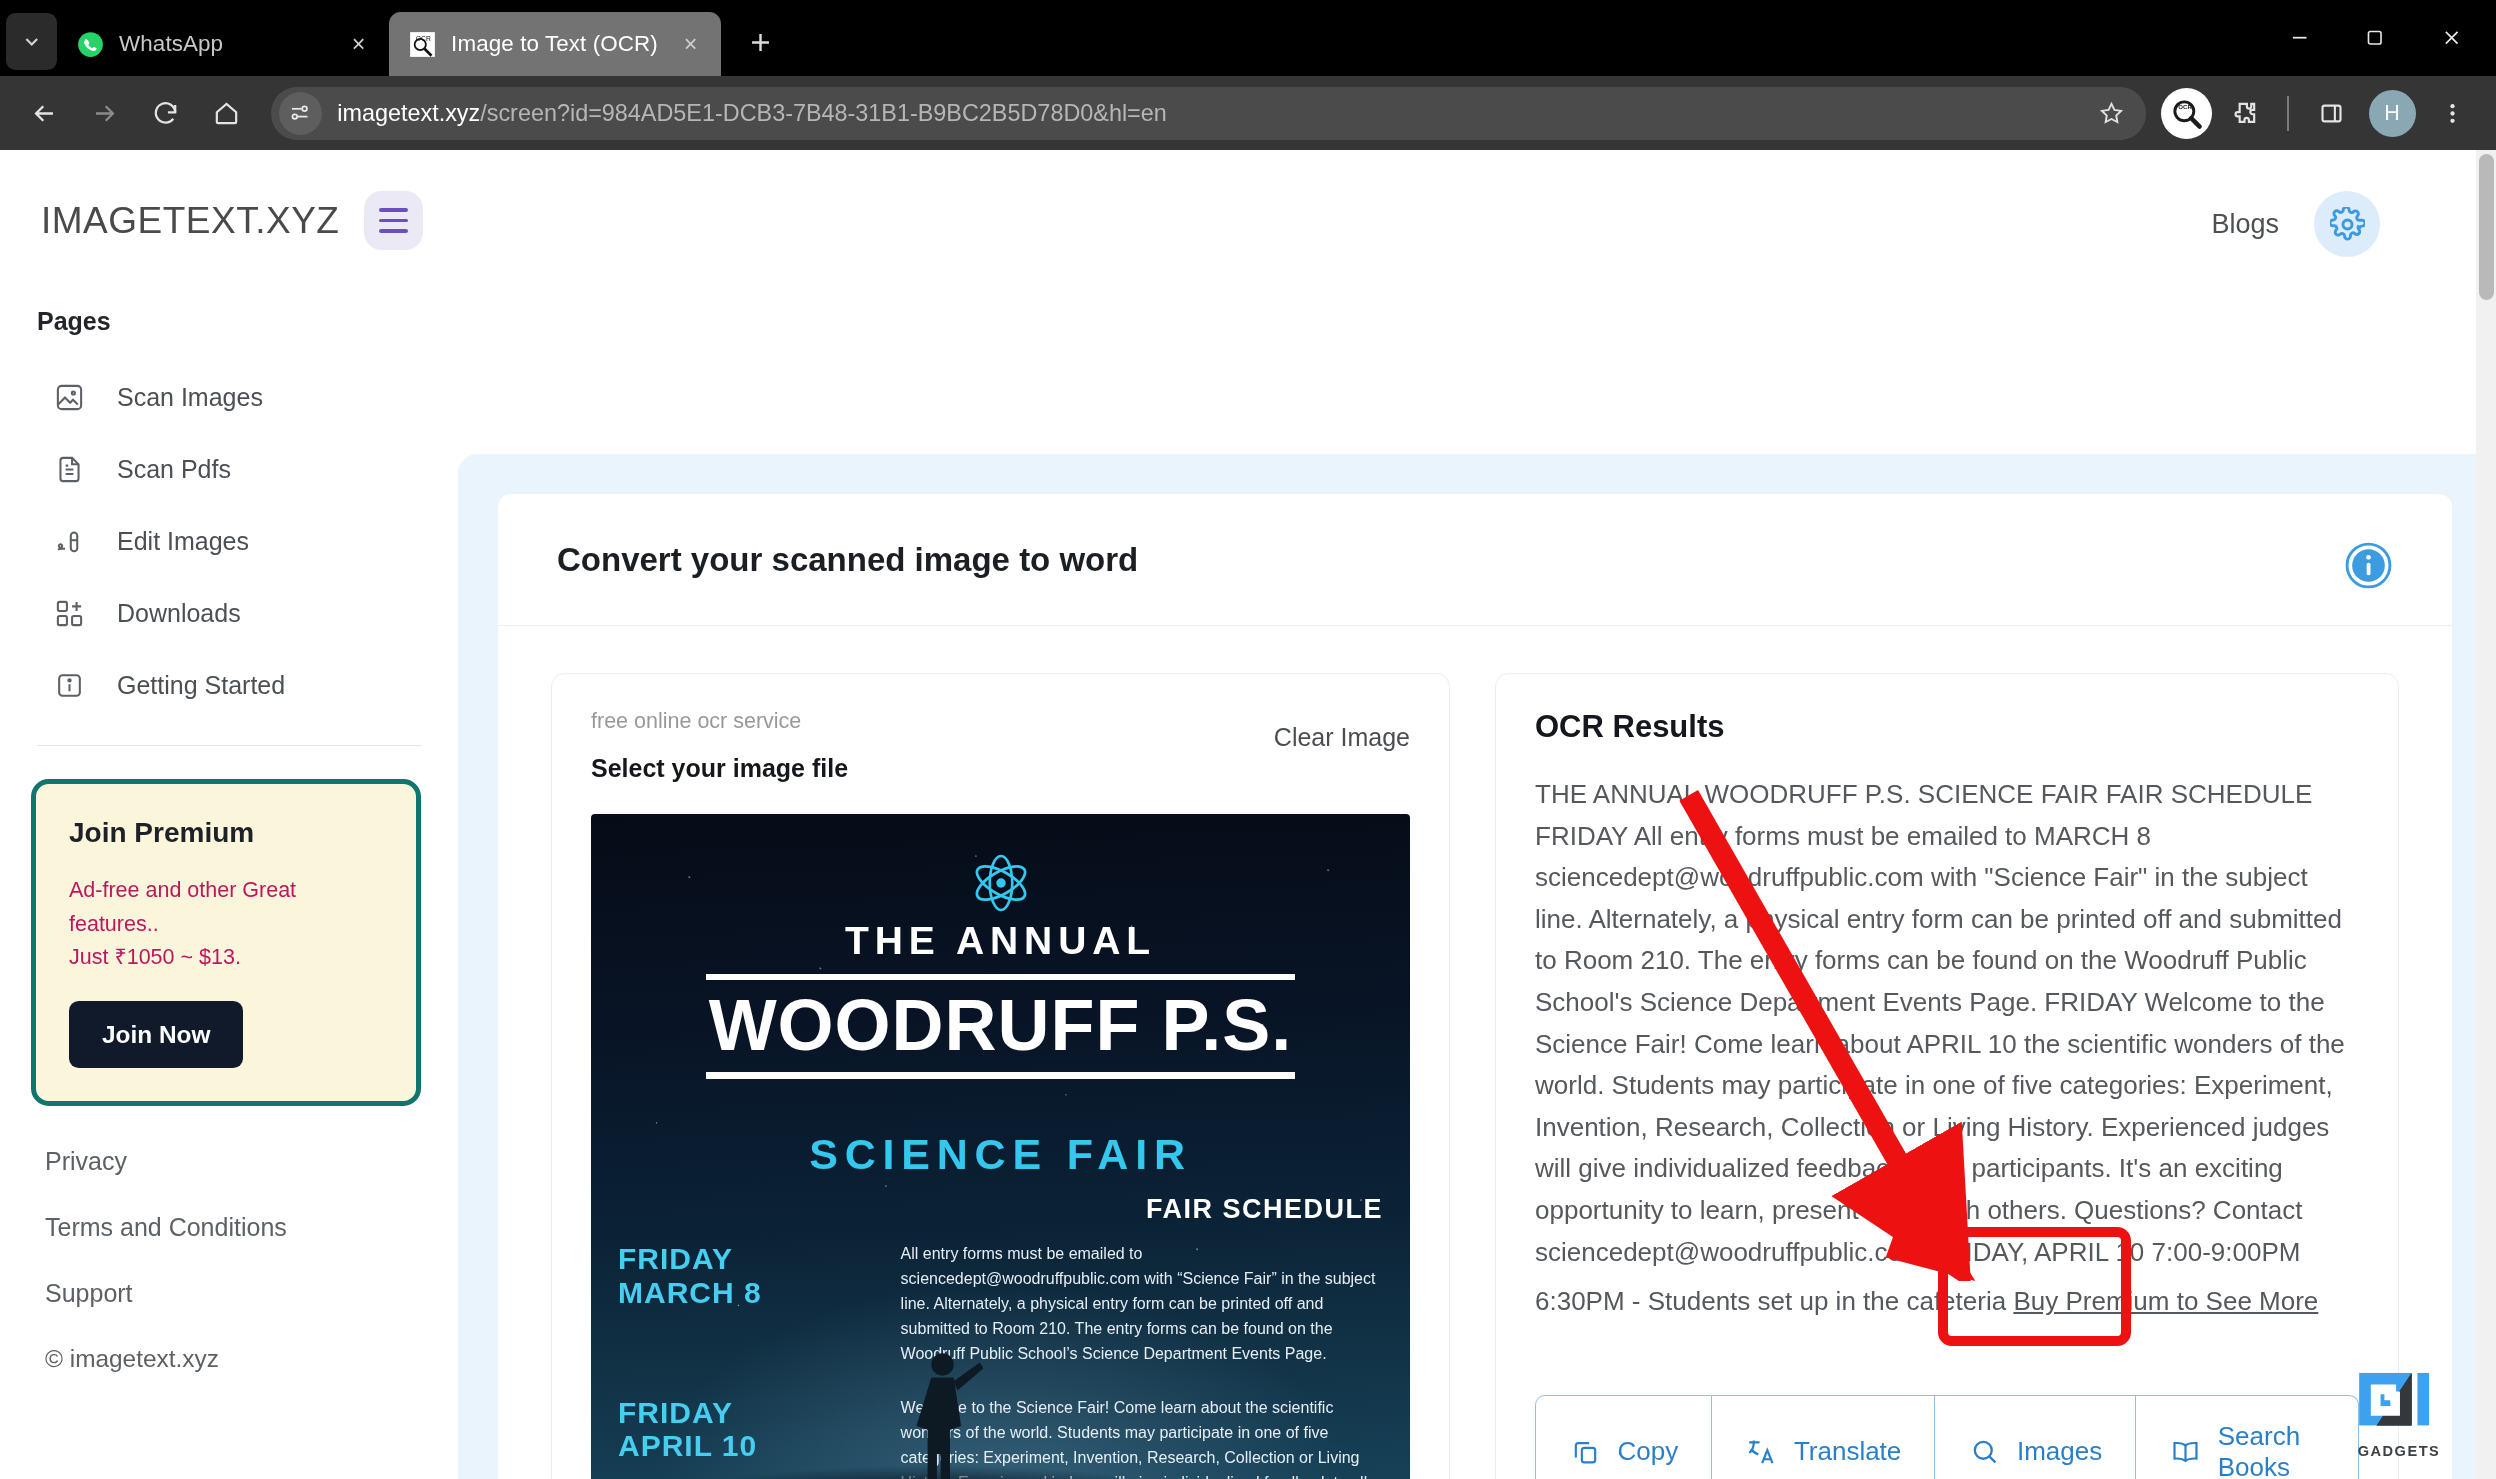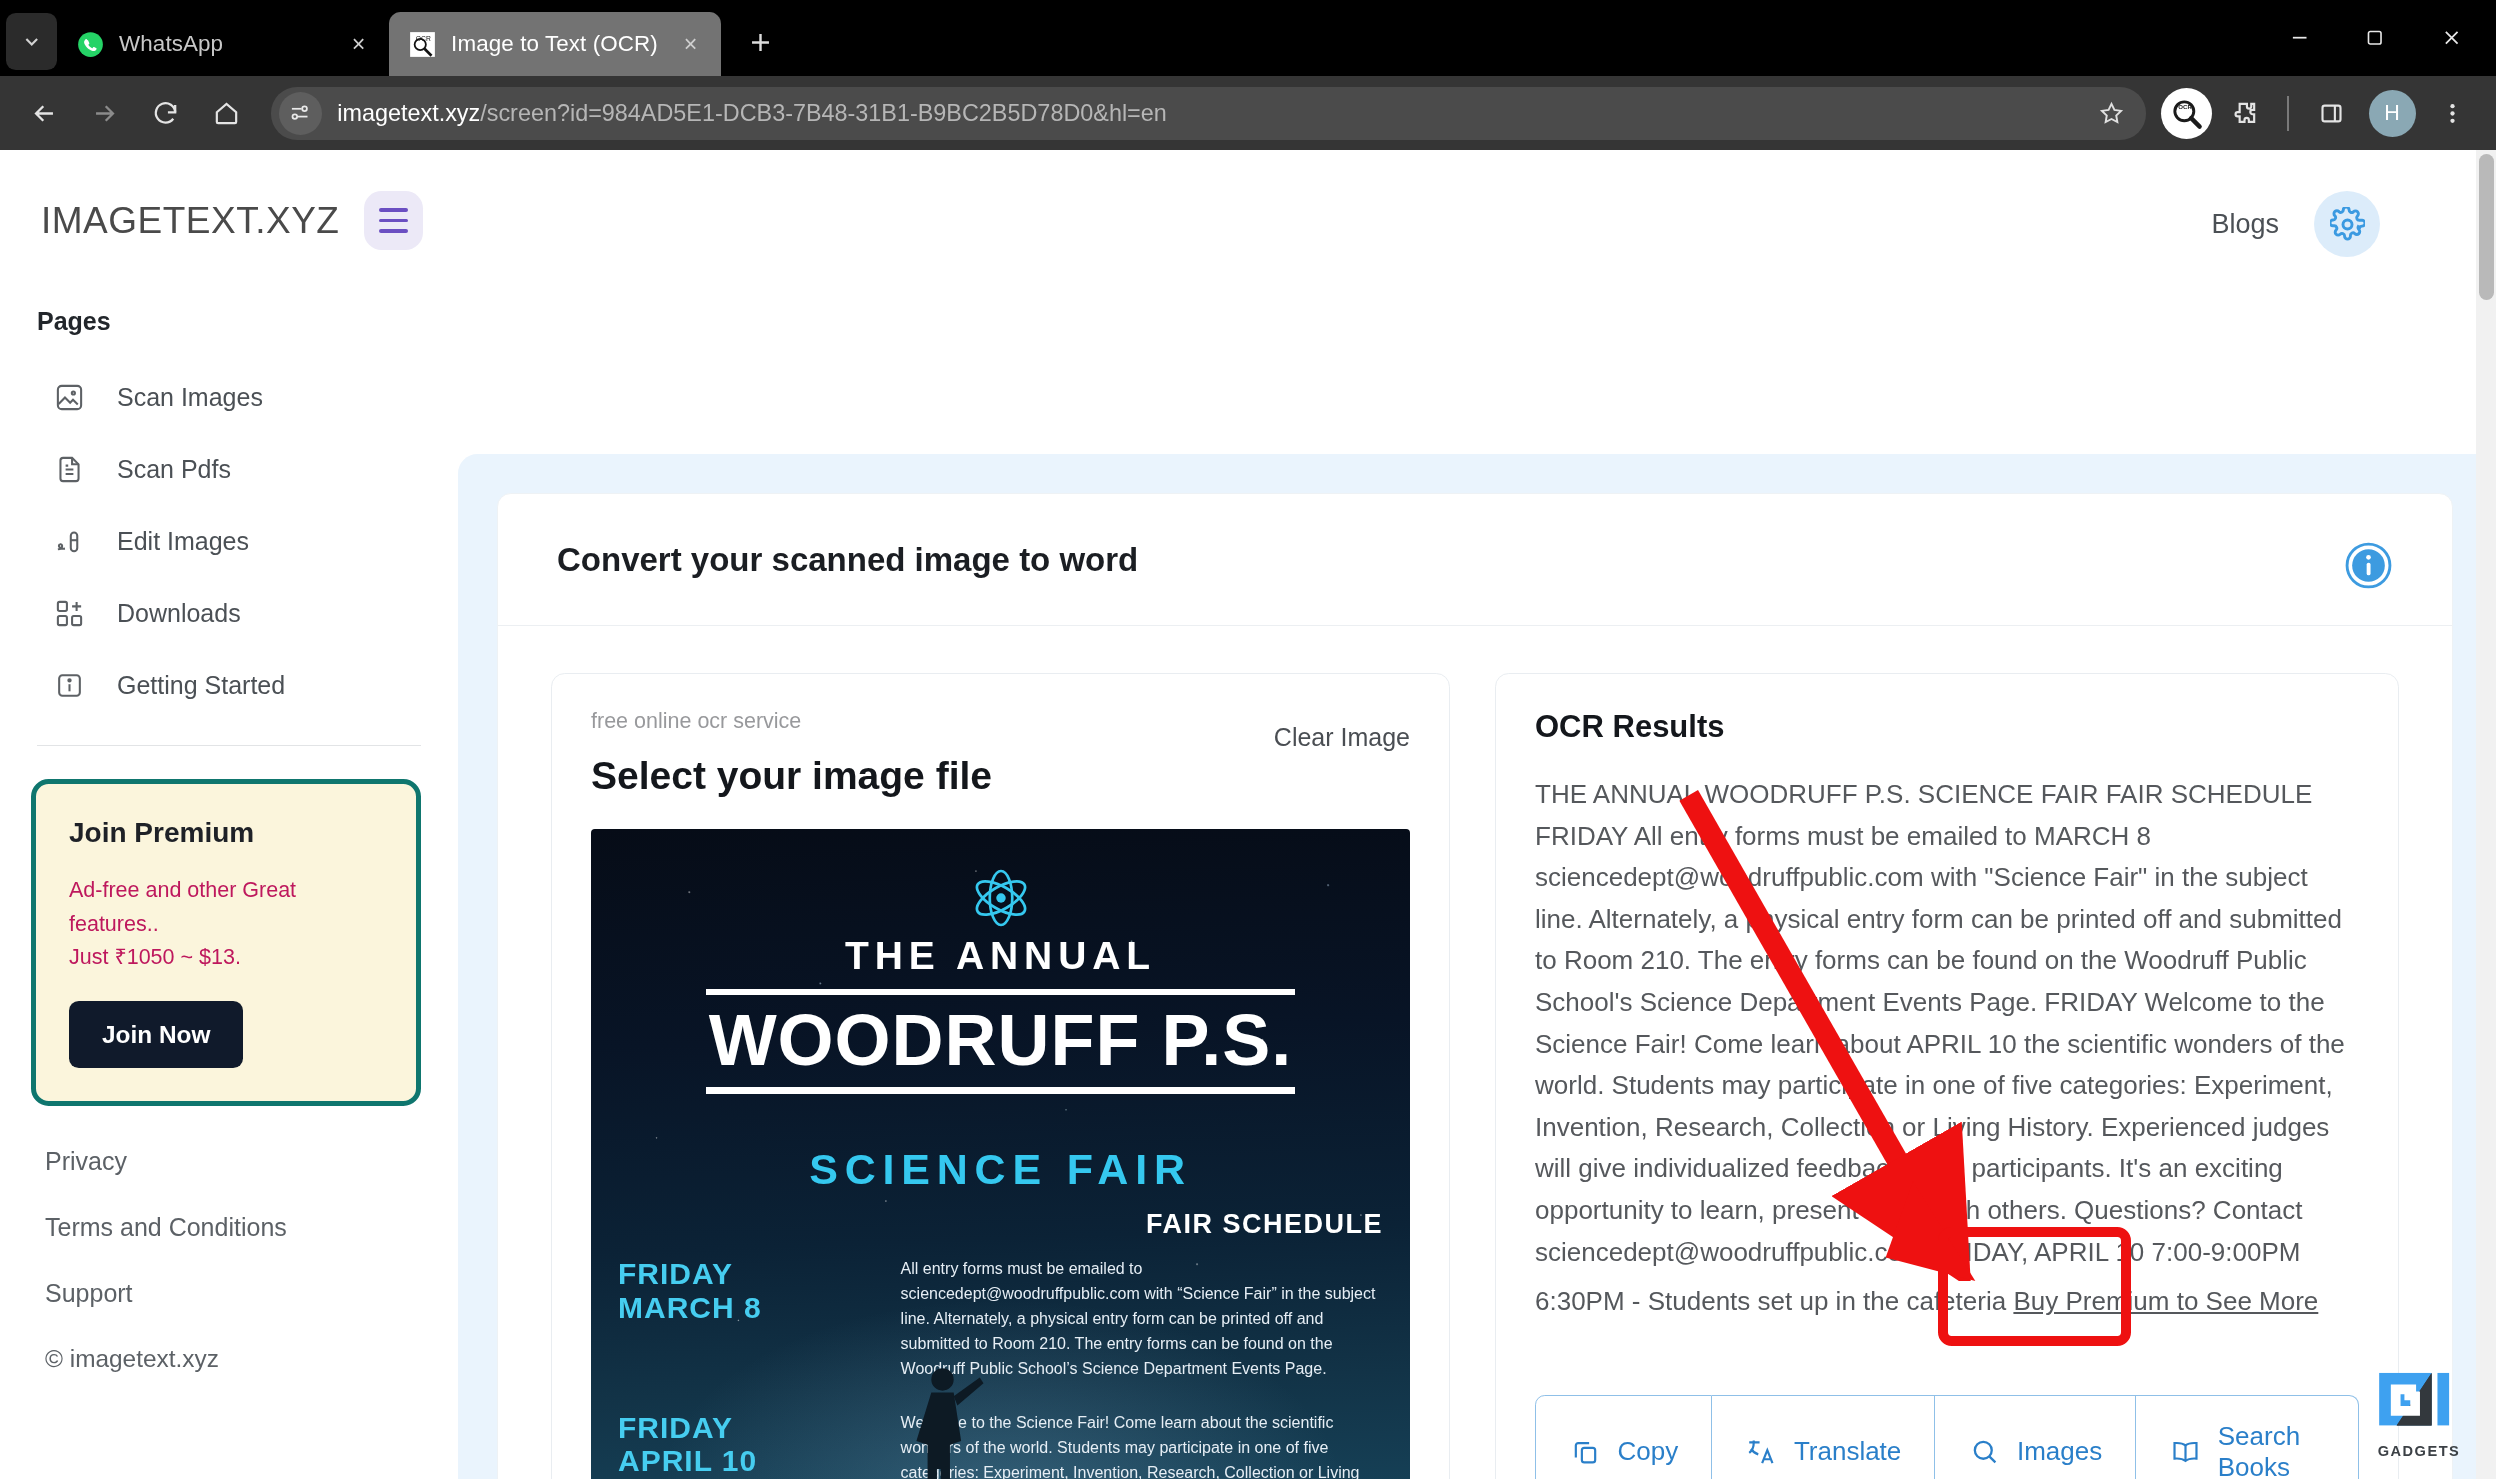--- a/index.html
+++ b/index.html
@@ -106,21 +106,21 @@
   .panels { display:flex; gap: 45px; padding: 47px 53px 0 53px; }
   .panel-left {
     flex: 0 0 899px; border:1px solid #e9edf1; border-radius: 13.7px; padding: 35px 39px 0 39px; min-height: 975px; overflow:hidden;
   }
   .panel-right {
     flex: 1 1 auto; border:1px solid #e9edf1; border-radius: 13.7px; padding: 35px 39px 39px 39px; align-self:flex-start;
   }
 
   .lp-toprow { display:flex; justify-content:space-between; align-items:flex-start; }
   .lp-eyebrow { font-size: 21.5px; color:#98999c; }
-  .lp-title { margin-top: 19.5px; font-size: 39px; font-weight:700; color:#14171c; }
+  .lp-title { margin-top: 19.5px; font-size: 25px; font-weight:700; color:#14171c; }
   .clearimg { font-size: 25px; color:#4a4e53; margin-top: 13.7px; }
 
   
   .poster {
     margin-top: 31px; width: 819px; height: 702px; border-radius: 3.9px; position:relative; overflow:hidden;
     background:
       radial-gradient(ellipse 60% 40% at 50% 95%, rgba(120,170,200,.30), rgba(0,0,0,0) 70%),
       linear-gradient(178deg, #060c17 0%, #081426 30%, #0b2236 58%, #123347 78%, #17455c 100%);
   }
   .poster .stars { position:absolute; inset:0; opacity:.55;
@@ -173,21 +173,21 @@
   .act-icon { width: 33px; height:33px; flex:0 0 auto; display:flex; align-items:center; justify-content:center; }
 
   
   .hl-box {
     position:absolute; left: 1480px; top: 1077px; width: 193px; height: 119px;
     border: 10.7px solid #ee1111; border-radius: 13.7px; pointer-events:none;
   }
   .arrow-svg { position:absolute; left: 1209px; top: 624px; pointer-events:none; }
 
   .watermark {
-    position:absolute; right: 0; bottom: 13.7px; width: 156px; height: 101px;
+    position:absolute; right: 20px; bottom: 13.7px; width: 156px; height: 101px;
     display:flex; flex-direction:column; align-items:center; justify-content:center; gap:3.9px;
   }
   .wm-mark { width: 84px; height: 68px; position:relative; }
   .wm-text { font-size: 14.6px; font-weight:700; color:#3c4146; letter-spacing: 1.5px; }
 </style>
 </head>
 <body>
 
 <div class="browser">
 

